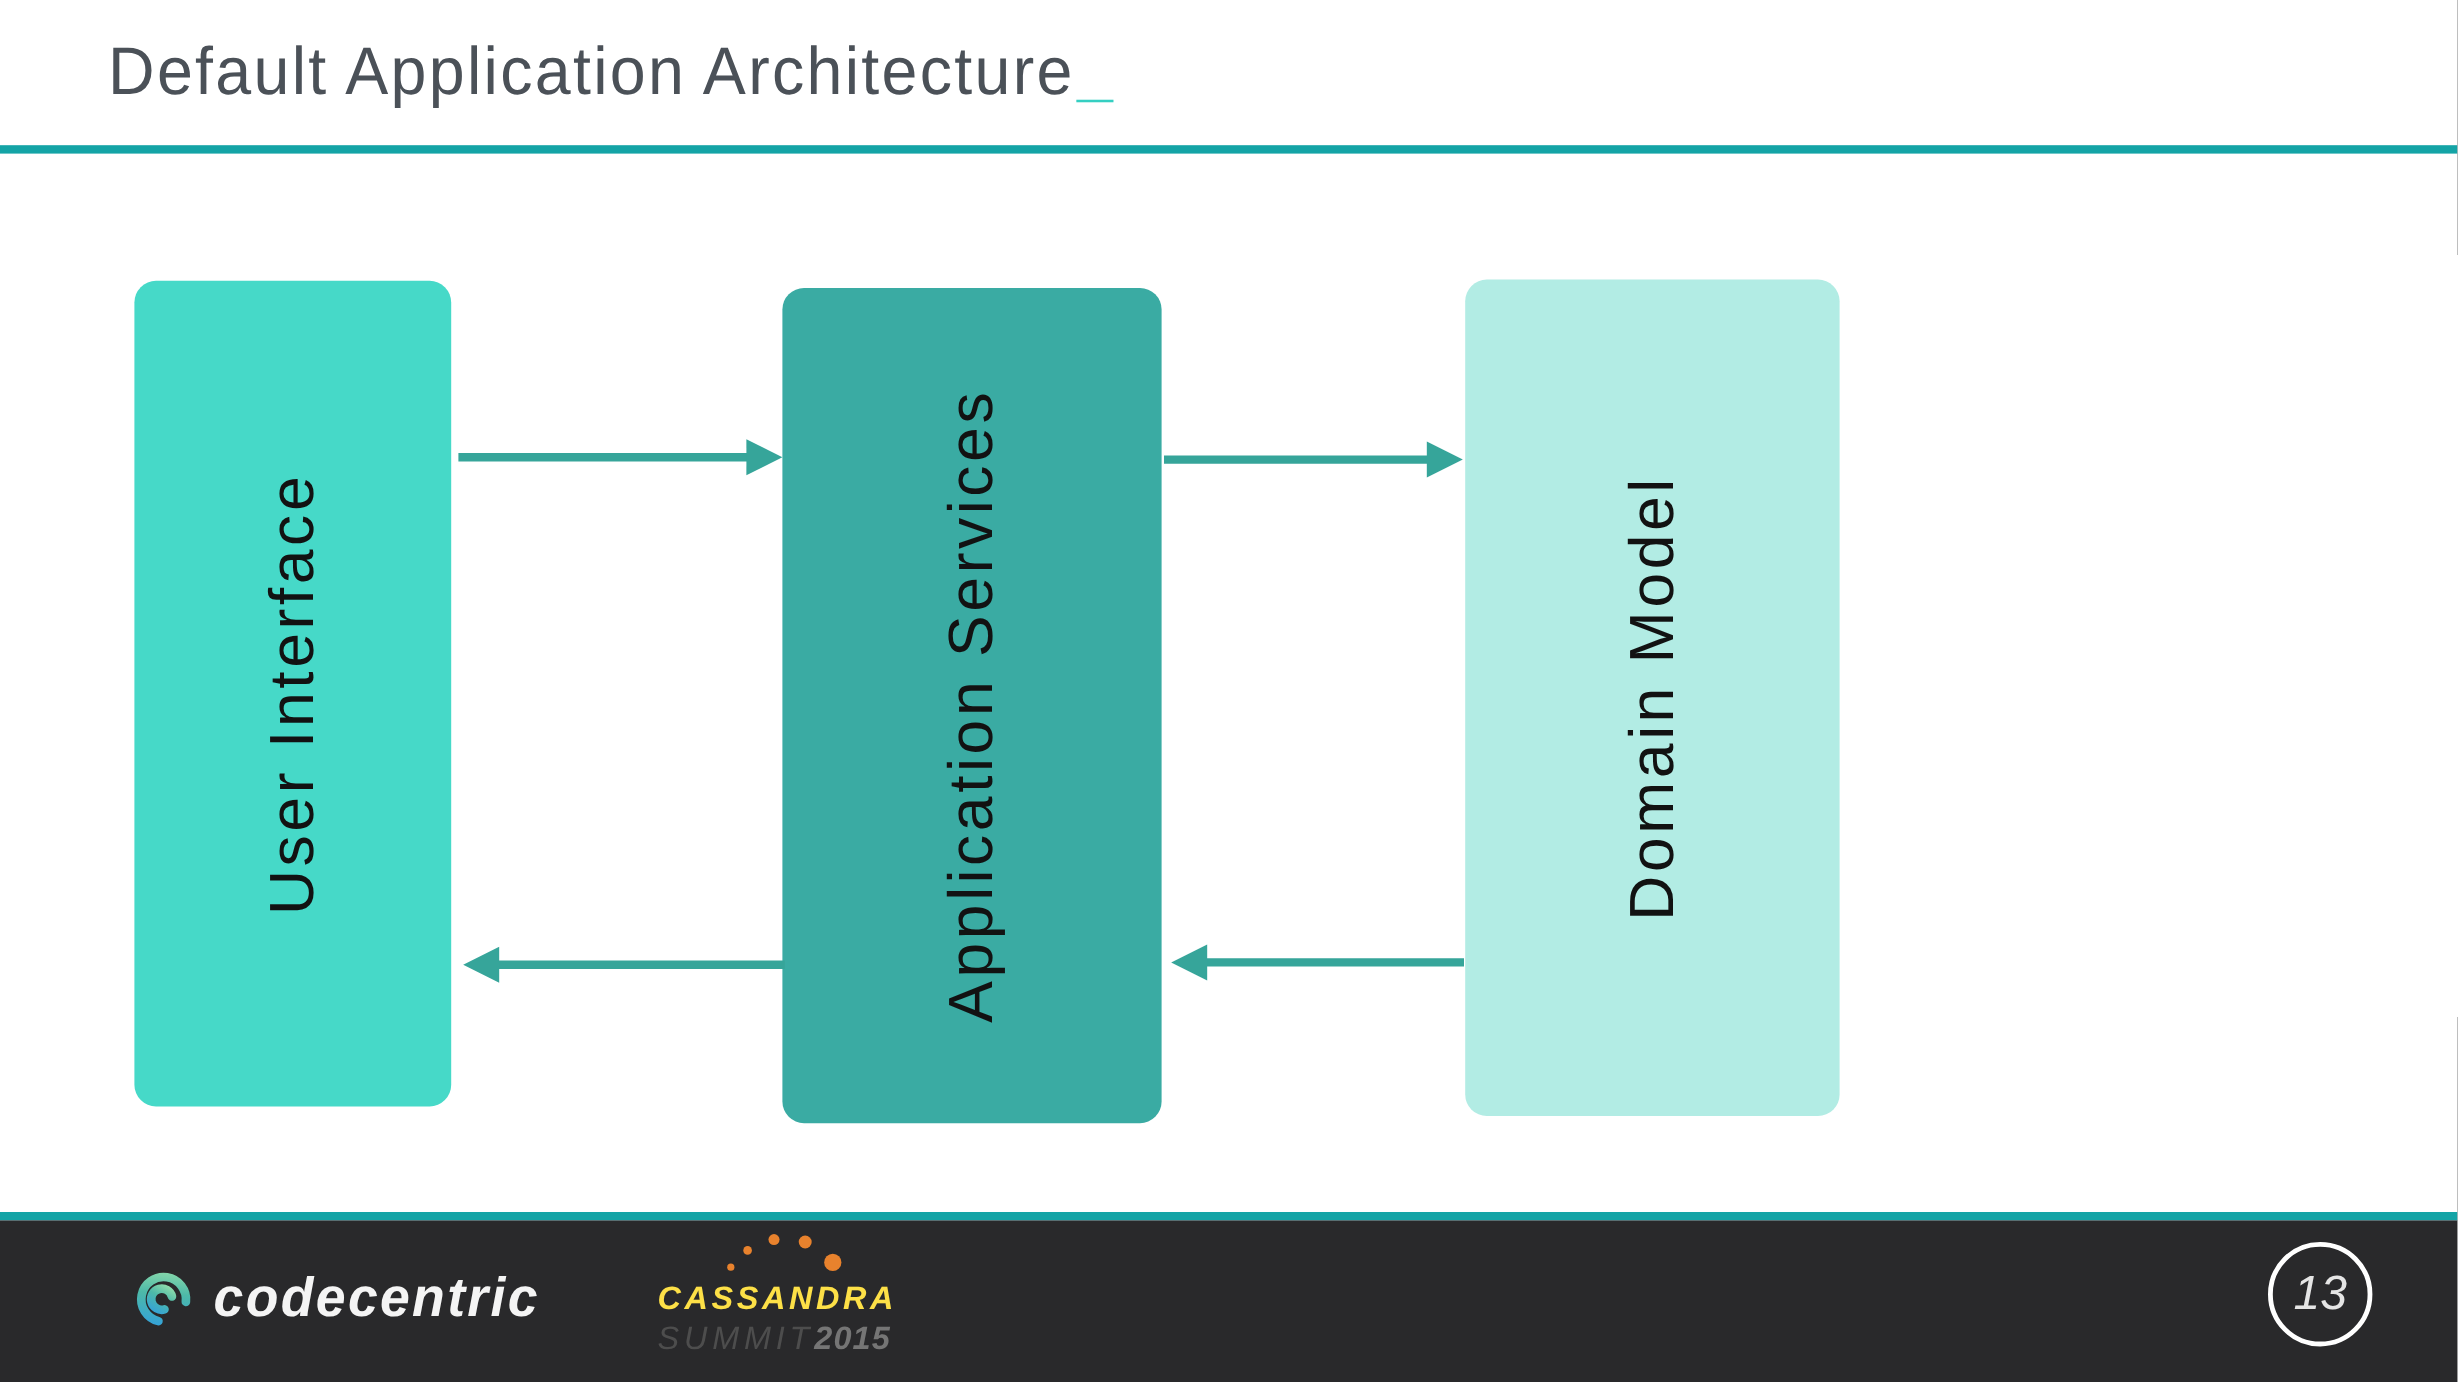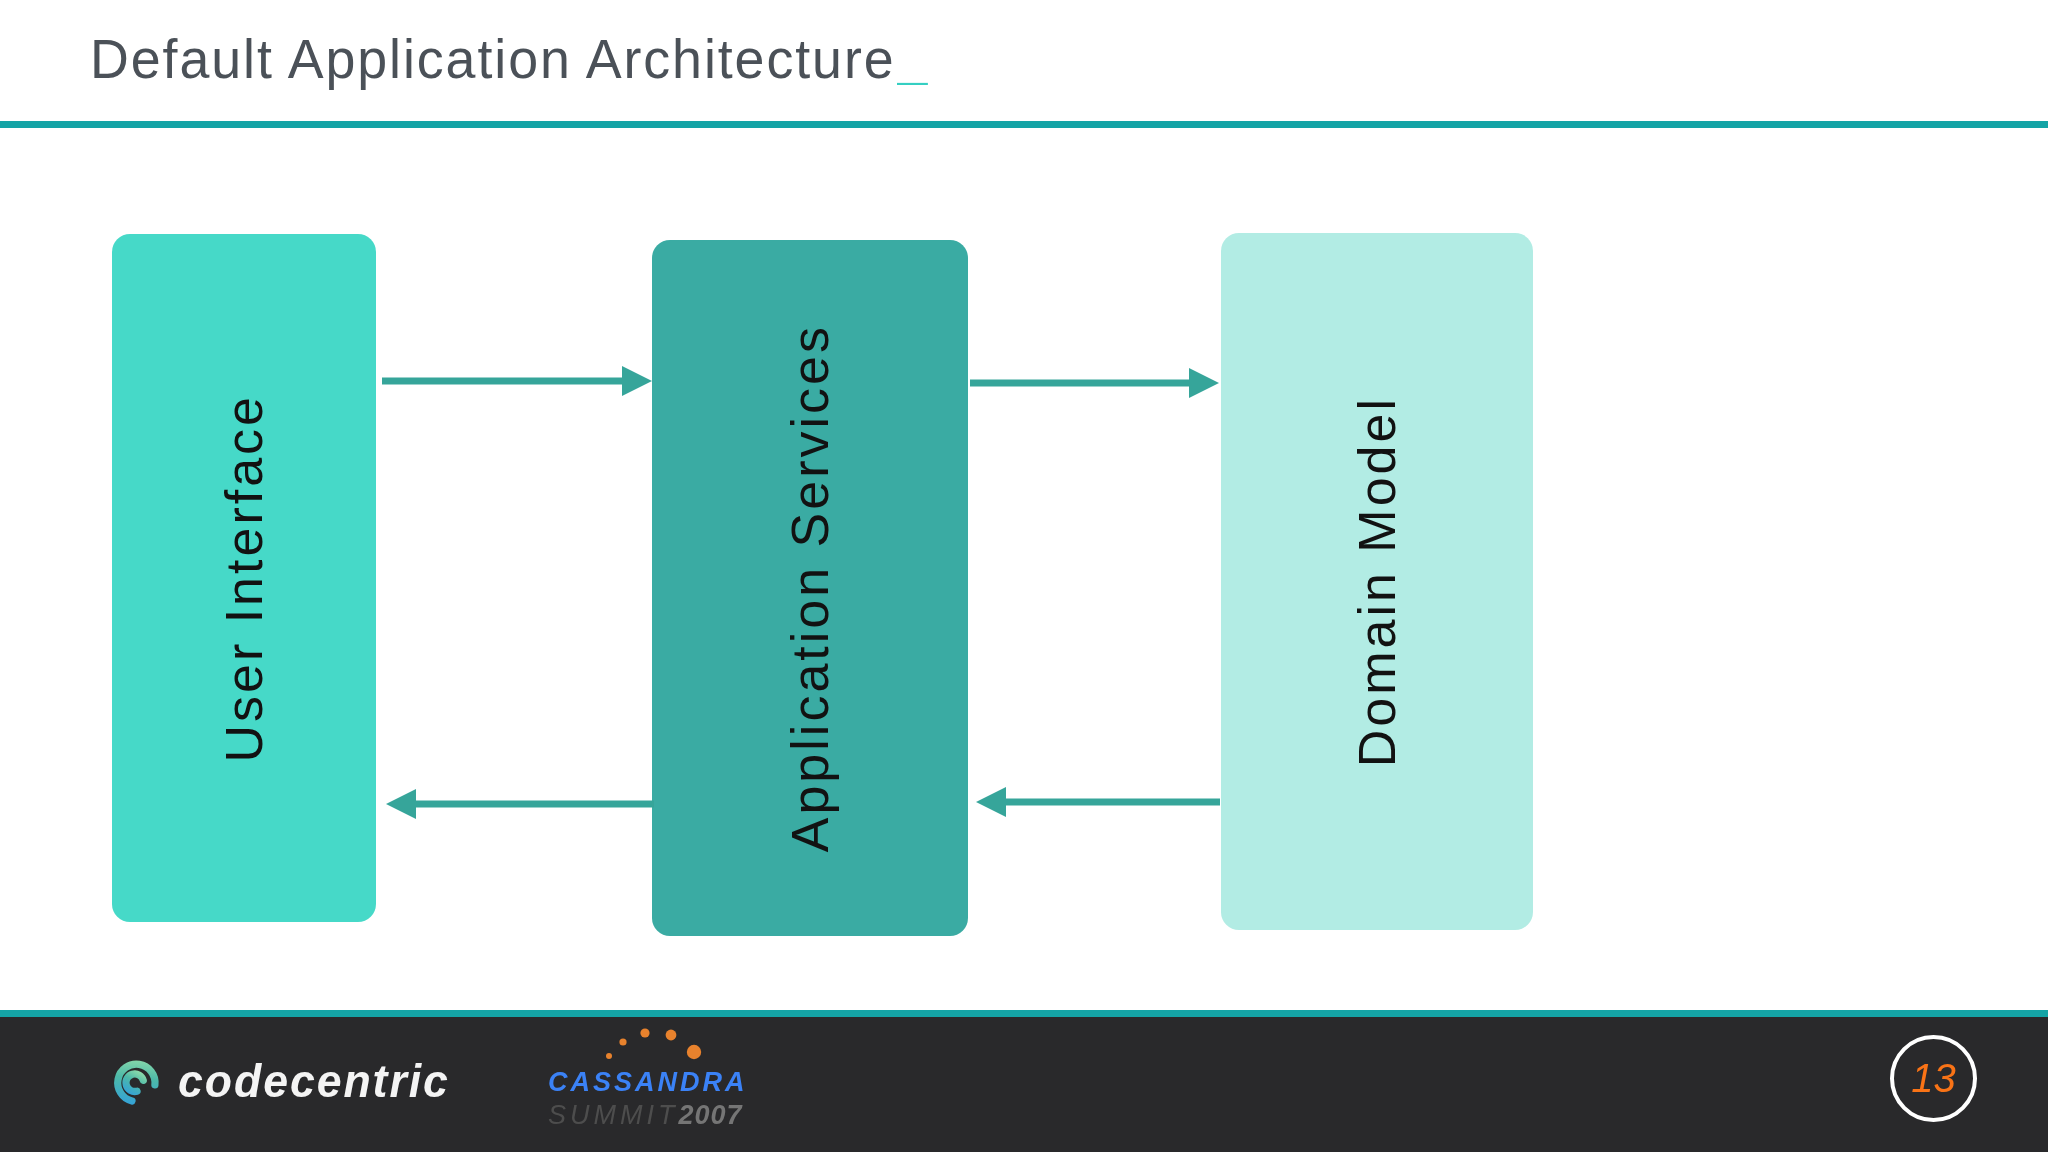--- a/index.html
+++ b/index.html
@@ -53,29 +53,29 @@
   .footer { position:absolute; left:0; top:1017px; width:2048px; height:135px; background:#29292b;font-style:italic; }
 
   .brand { position:absolute; left:108px; top:35px; display:flex; align-items:center; }
   .brand-text {
     margin-left:12px; color:#f4f4f4; font-size:46px; font-weight:700;
     letter-spacing:2px; transform:scaleX(0.97); transform-origin:left center;
   }
 
   .conf { position:absolute; left:548px; top:8px; width:200px; }
   .conf-dots { display:block; margin-left:38px; }
-  .conf-l1 { font-size:27px; font-weight:700; letter-spacing:3px; color:#3b82f6; margin-top:2px; }
+  .conf-l1 { font-size:27px; font-weight:700; letter-spacing:3px; color:#fde047; margin-top:2px; }
   .conf-l2 { font-size:27px; color:#4d4d4d; letter-spacing:4px; margin-top:2px; }
   .conf-l2 .year { font-weight:700; color:#757575; letter-spacing:1px; }
 
   .page-badge {
     position:absolute; left:1890px; top:18px; width:87px; height:87px;
     border:4px solid #ffffff; border-radius:50%;
     display:flex; align-items:center; justify-content:center;
-    color:#f97316; font-size:40px;
+    color:#e5e5e5; font-size:40px;
   }
 </style>
 </head>
 <body>
 
 <div class="slide">
 
   <h1 class="title"><span>Default Application Architecture</span><span class="cursor">_</span></h1>
   <div class="title-rule"></div>
 
@@ -129,21 +129,21 @@
 
     <div class="conf">
       <svg class="conf-dots" width="125" height="40" viewBox="0 0 125 40">
         <circle cx="23" cy="31" r="3" fill="#e8822d"></circle>
         <circle cx="37" cy="17" r="3.6" fill="#e8822d"></circle>
         <circle cx="59" cy="8" r="4.6" fill="#e8822d"></circle>
         <circle cx="85" cy="10" r="5.4" fill="#e8822d"></circle>
         <circle cx="108" cy="27" r="7.2" fill="#e8822d"></circle>
       </svg>
       <div class="conf-l1">CASSANDRA</div>
-      <div class="conf-l2"><span>SUMMIT</span><span class="year">2007</span></div>
+      <div class="conf-l2"><span>SUMMIT</span><span class="year">2015</span></div>
     </div>
 
     <div class="page-badge">
       <span>13</span>
     </div>
   </div>
 
 </div>
 
 </body></html>

